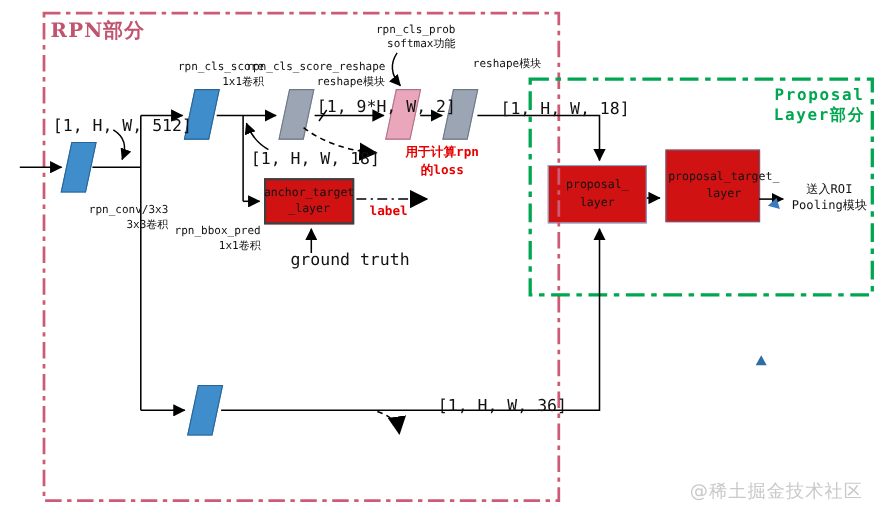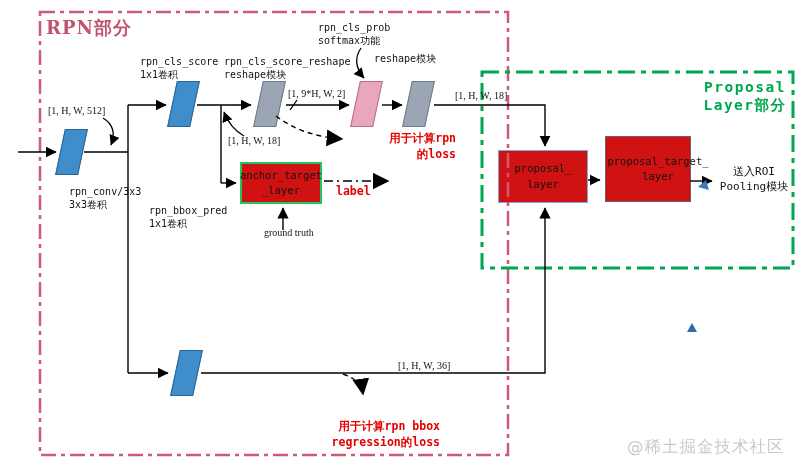--- a/index.html
+++ b/index.html
@@ -10,26 +10,26 @@
          border:1px solid #4a5a6a;box-sizing:border-box;}
   .pg-blue{background:#3f8ecb;border-color:#2a6496;}
   .pg-gray{background:#9ba5b3;border-color:#6e7887;}
   .pg-pink{background:#eaa7bb;border-color:#b0718a;}
   
   .rbox{position:absolute;background:#d11212;color:#111;display:flex;flex-direction:column;
         align-items:center;justify-content:center;text-align:center;
         font-size:10.5px;line-height:1.45;box-sizing:border-box;}
   .rbox span{display:block;}
   
-  .lbl{position:absolute;font-size:10px;color:#111;white-space:nowrap;font-family:Liberation Serif, serif;}
-  .node-lbl{position:absolute;font-size:10px;color:#111;text-align:left;line-height:1.3;}
+  .lbl{position:absolute;font-size:15px;color:#111;white-space:nowrap;}
+  .node-lbl{position:absolute;font-size:10px;color:#111;text-align:right;line-height:1.3;}
   .node-lbl span{display:block;white-space:nowrap;}
   .red-lbl{position:absolute;font-weight:bold;font-size:11.5px;color:#e60000;
            text-align:center;line-height:1.35;}
-  .red-lbl span{display:block;white-space:nowrap;text-align:right;}
+  .red-lbl span{display:block;white-space:nowrap;}
   .blk-lbl{position:absolute;font-size:11px;color:#111;text-align:center;line-height:1.4;}
   .blk-lbl span{display:block;white-space:nowrap;}
   .grp-title-rpn{position:absolute;left:46px;top:16px;font-family:"DejaVu Serif","Liberation Serif",serif;
            font-weight:bold;font-size:18px;color:#c0546e;letter-spacing:1px;}
   .grp-title-proposal{position:absolute;left:698px;top:78px;width:94px;text-align:center;
            font-weight:bold;font-size:14.5px;color:#00a650;line-height:1.25;letter-spacing:1.5px;}
   .grp-title-proposal span{display:block;white-space:nowrap;}
   .watermark{position:absolute;left:627px;top:436px;font-family:"DejaVu Sans","Liberation Sans",sans-serif;
            font-size:16.5px;color:#c9c9c9;letter-spacing:1px;}
   .shapes{position:absolute;inset:0;z-index:2;}
@@ -42,21 +42,21 @@
 <div id="stage">
 
   <div class="shapes">
     <div class="pgram pg-blue" style="left:60px;top:129px;"></div>
     <div class="pgram pg-blue" style="left:172px;top:81px;"></div>
     <div class="pgram pg-gray" style="left:258px;top:81px;"></div>
     <div class="pgram pg-pink" style="left:355px;top:81px;"></div>
     <div class="pgram pg-gray" style="left:407px;top:81px;"></div>
     <div class="pgram pg-blue" style="left:175px;top:350px;"></div>
 
-    <div class="rbox" style="left:240px;top:162px;width:82px;height:42px;border:2px solid #22c55e;">
+    <div class="rbox" style="left:240px;top:162px;width:82px;height:42px;border:2px solid #404040;">
       <span>anchor_target</span>
       <span>_layer</span>
     </div>
     <div class="rbox" style="left:498px;top:150px;width:90px;height:53px;border:1.5px solid #7fa8d9;text-align:right;">
       <span>proposal_</span>
       <span>layer</span>
     </div>
     <div class="rbox" style="left:605px;top:136px;width:86px;height:66px;border:1.5px solid #6b5a78;padding-left:20px;">
       <span>proposal_target_</span>
       <span>layer</span>
@@ -152,21 +152,17 @@
     <div class="blk-lbl" style="left:712px;top:164px;width:84px;">
       <span>送入ROI</span>
       <span>Pooling模块</span>
     </div>
 
     <div class="red-lbl" style="left:348px;top:131px;width:108px;">
       <span>用于计算rpn</span>
       <span>的loss</span>
     </div>
     <div class="red-lbl" style="left:336px;top:184px;">label</div>
-    <div class="red-lbl" style="left:312px;top:419px;width:128px;">
-      <span>用于计算rpn bbox</span>
-      <span>regression的loss</span>
-    </div>
 
     <div class="watermark">@稀土掘金技术社区</div>
   </div>
 
 </div>
 
 </body></html>

